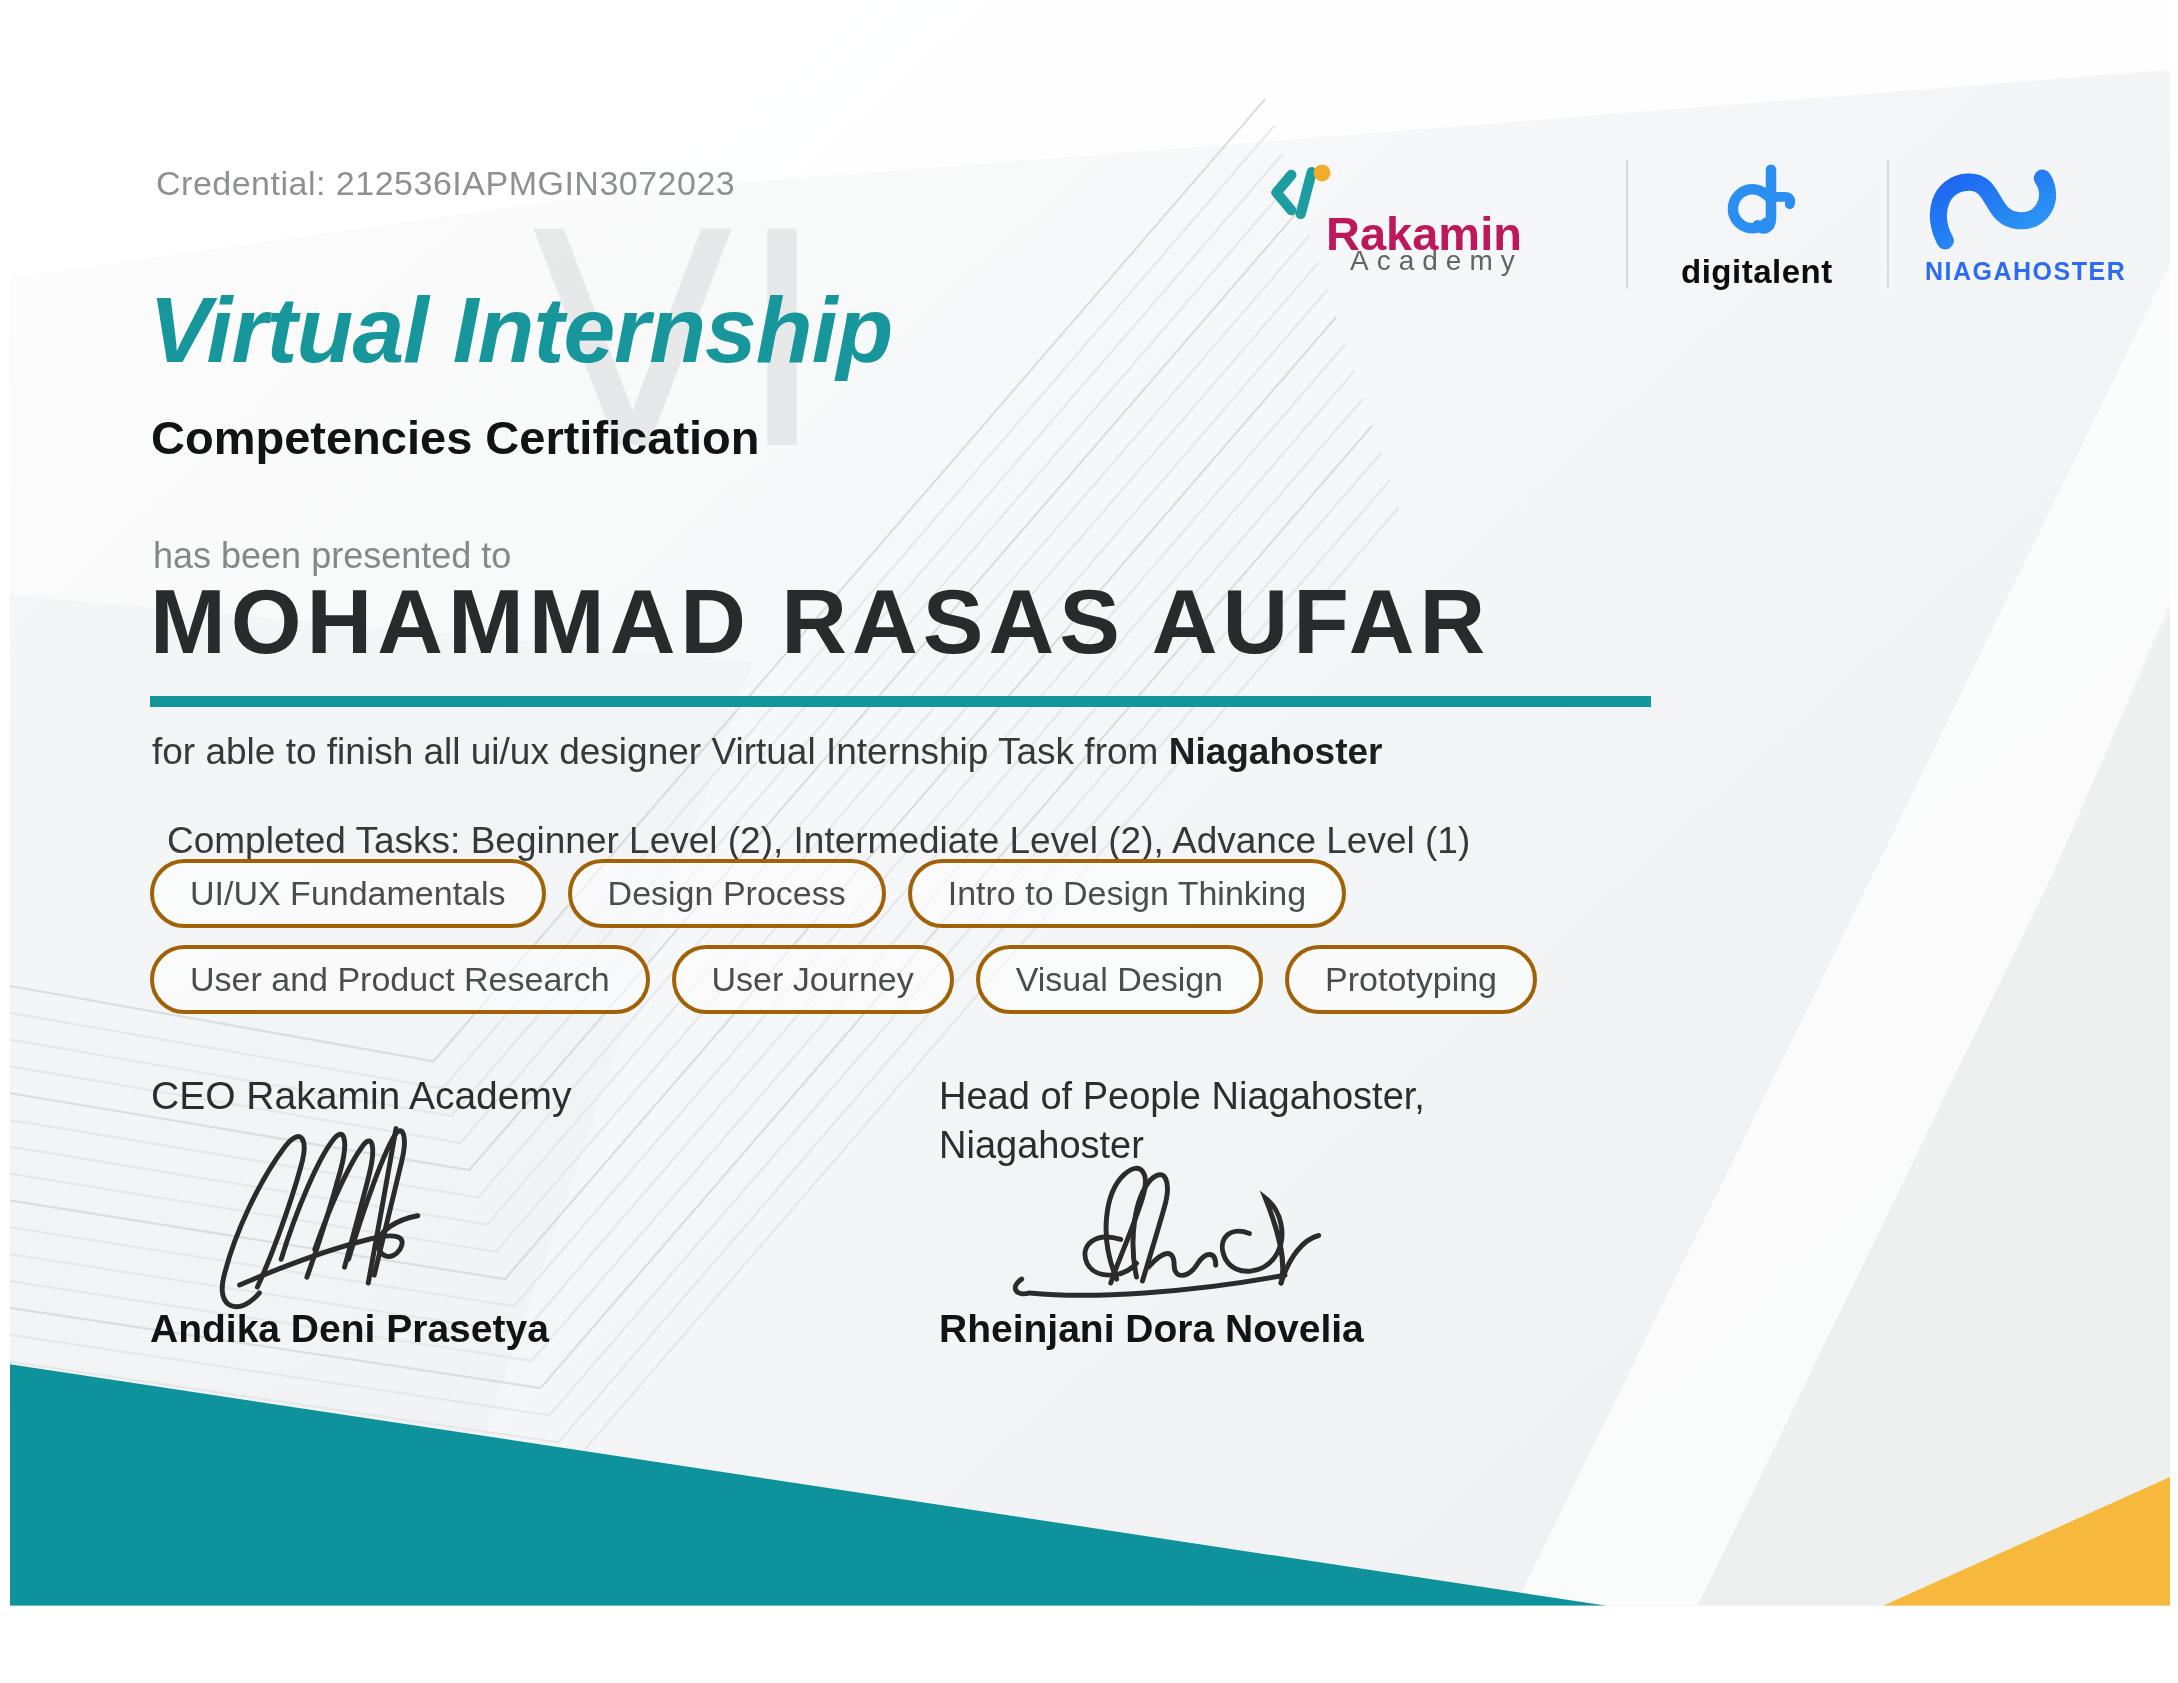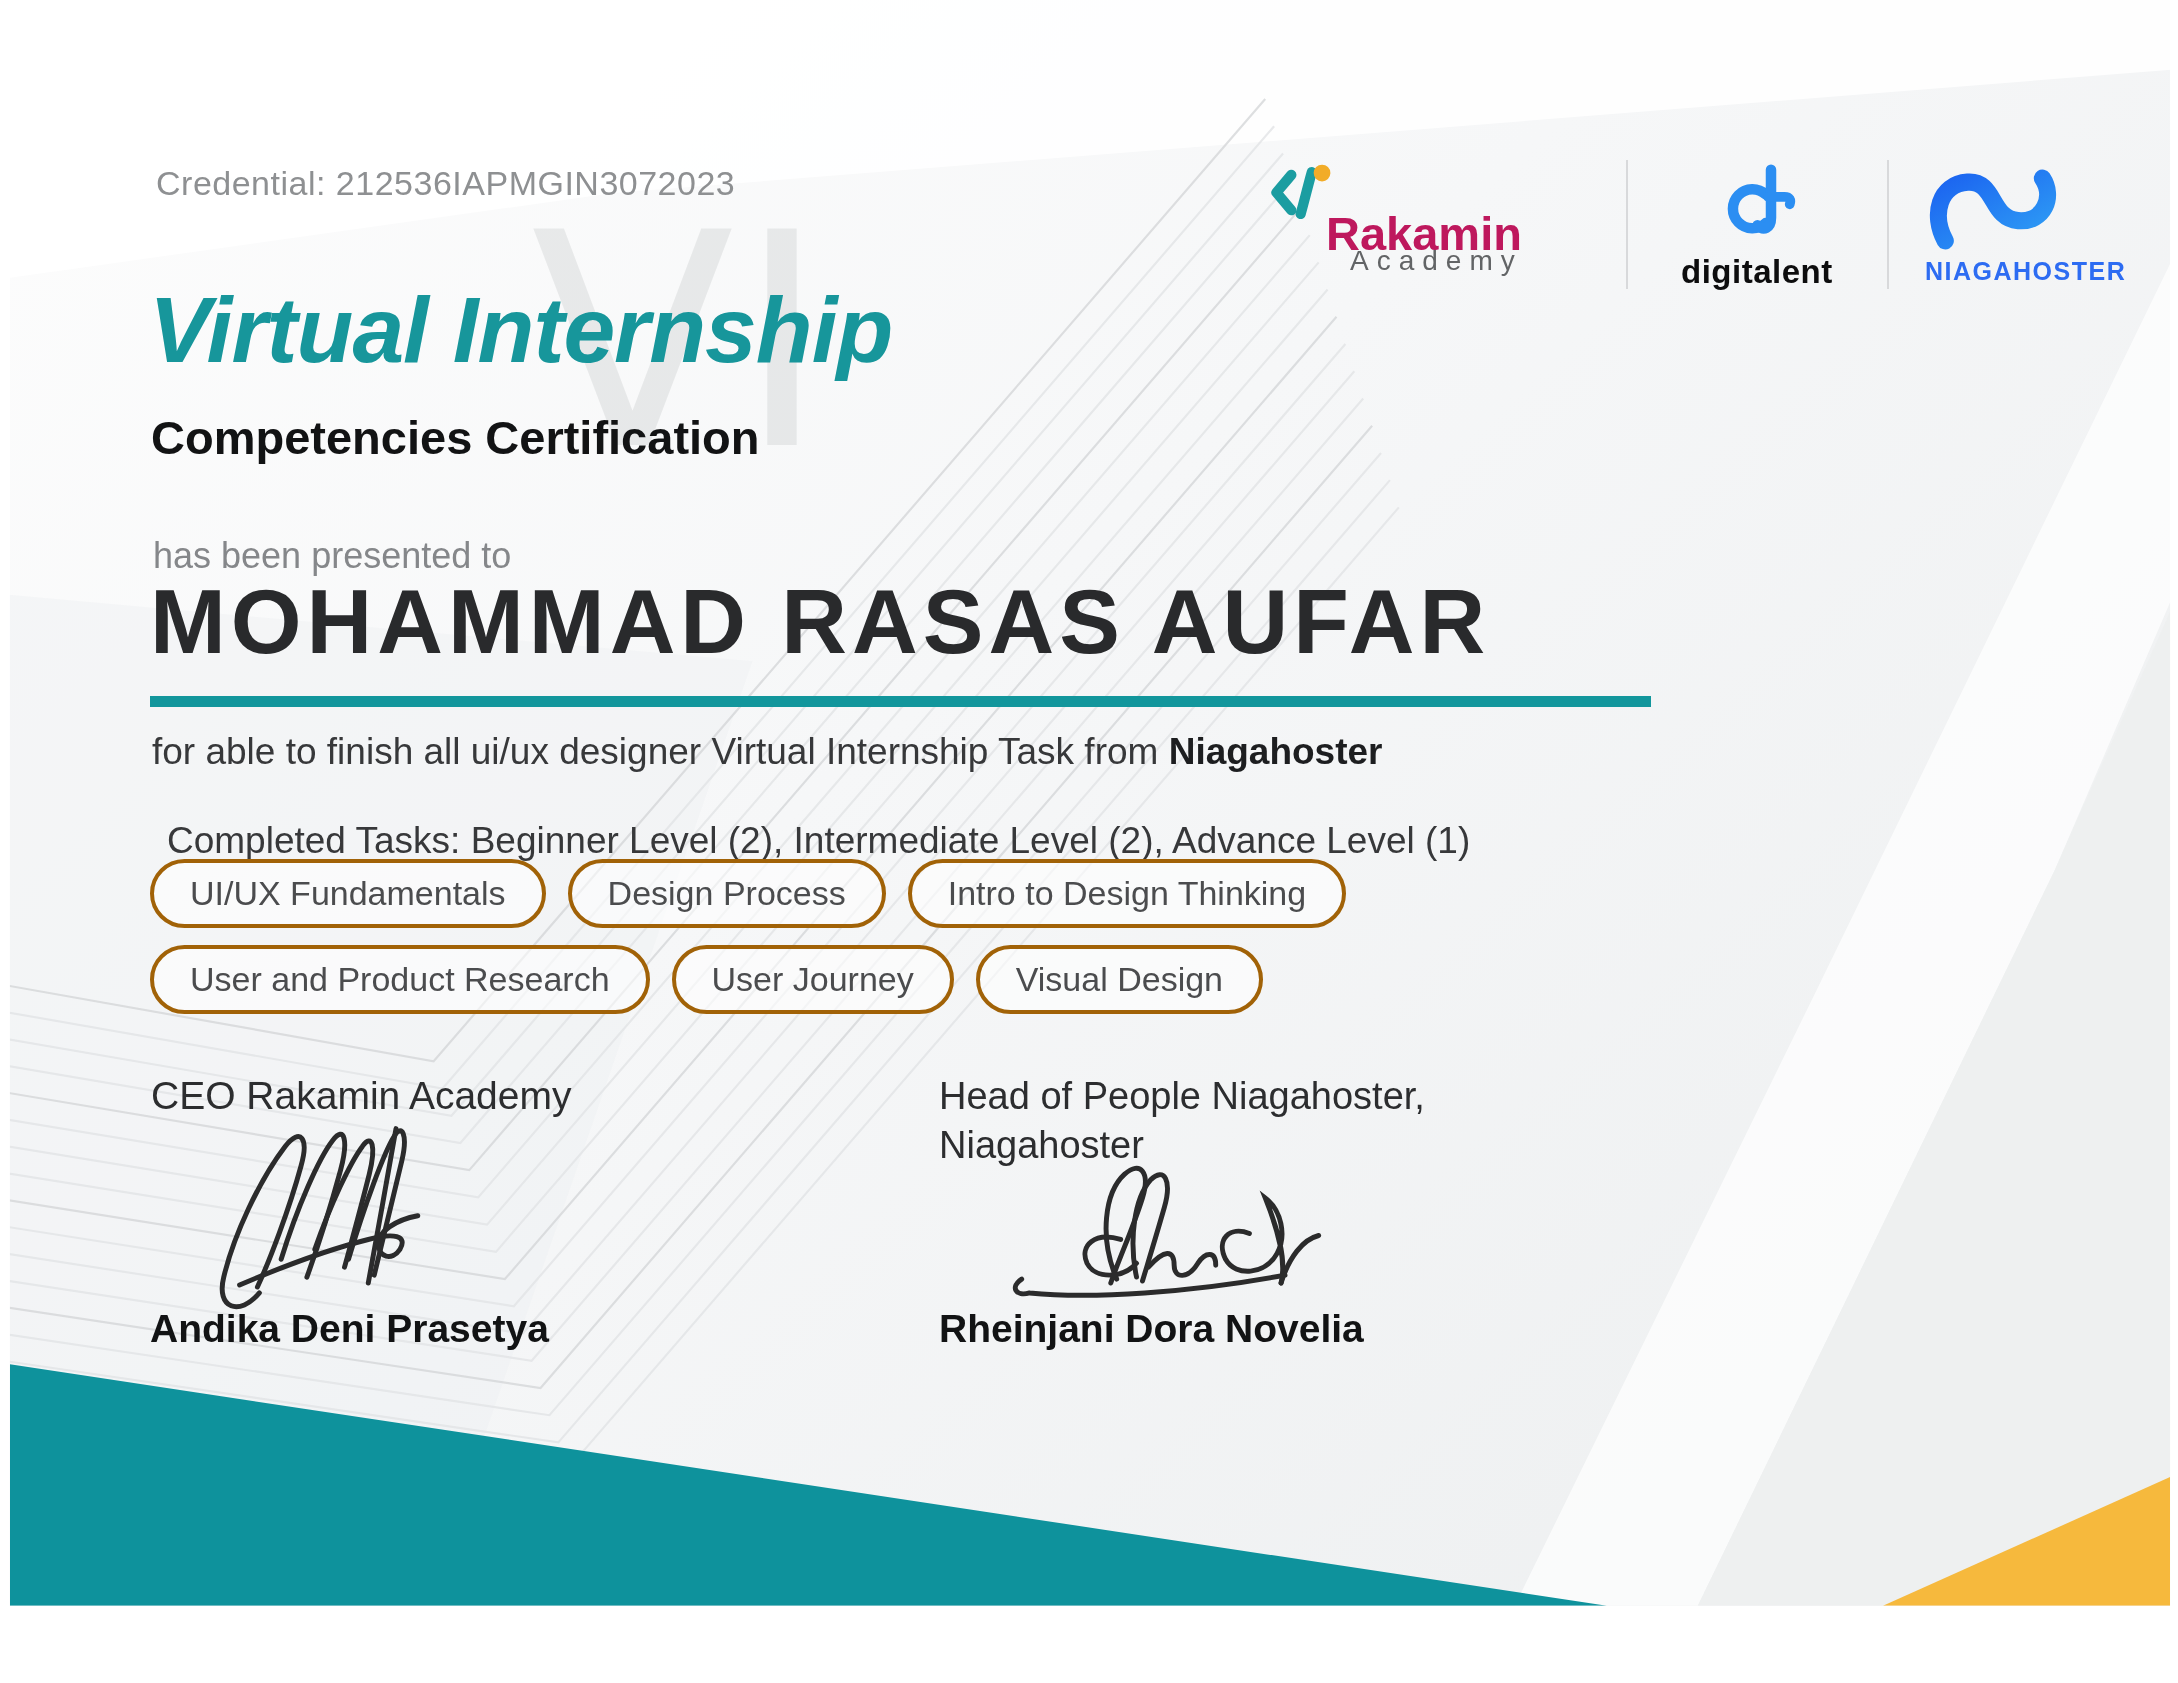--- a/index.html
+++ b/index.html
@@ -141,20 +141,21 @@
     <div class="abs pill-rows">
       <div class="pill-row">
         <span class="pill">UI/UX Fundamentals</span>
         <span class="pill">Design Process</span>
         <span class="pill">Intro to Design Thinking</span>
       </div>
       <div class="pill-row">
         <span class="pill">User and Product Research</span>
         <span class="pill">User Journey</span>
         <span class="pill">Visual Design</span>
+        <span class="pill">Prototyping</span>
       </div>
     </div>
 
     <div class="abs role-left">CEO Rakamin Academy</div>
     <div class="abs role-right">
       <div>Head of People Niagahoster,</div>
       <div>Niagahoster</div>
     </div>
     <div class="abs sig-name-left">Andika Deni Prasetya</div>
     <div class="abs sig-name-right">Rheinjani Dora Novelia</div>

